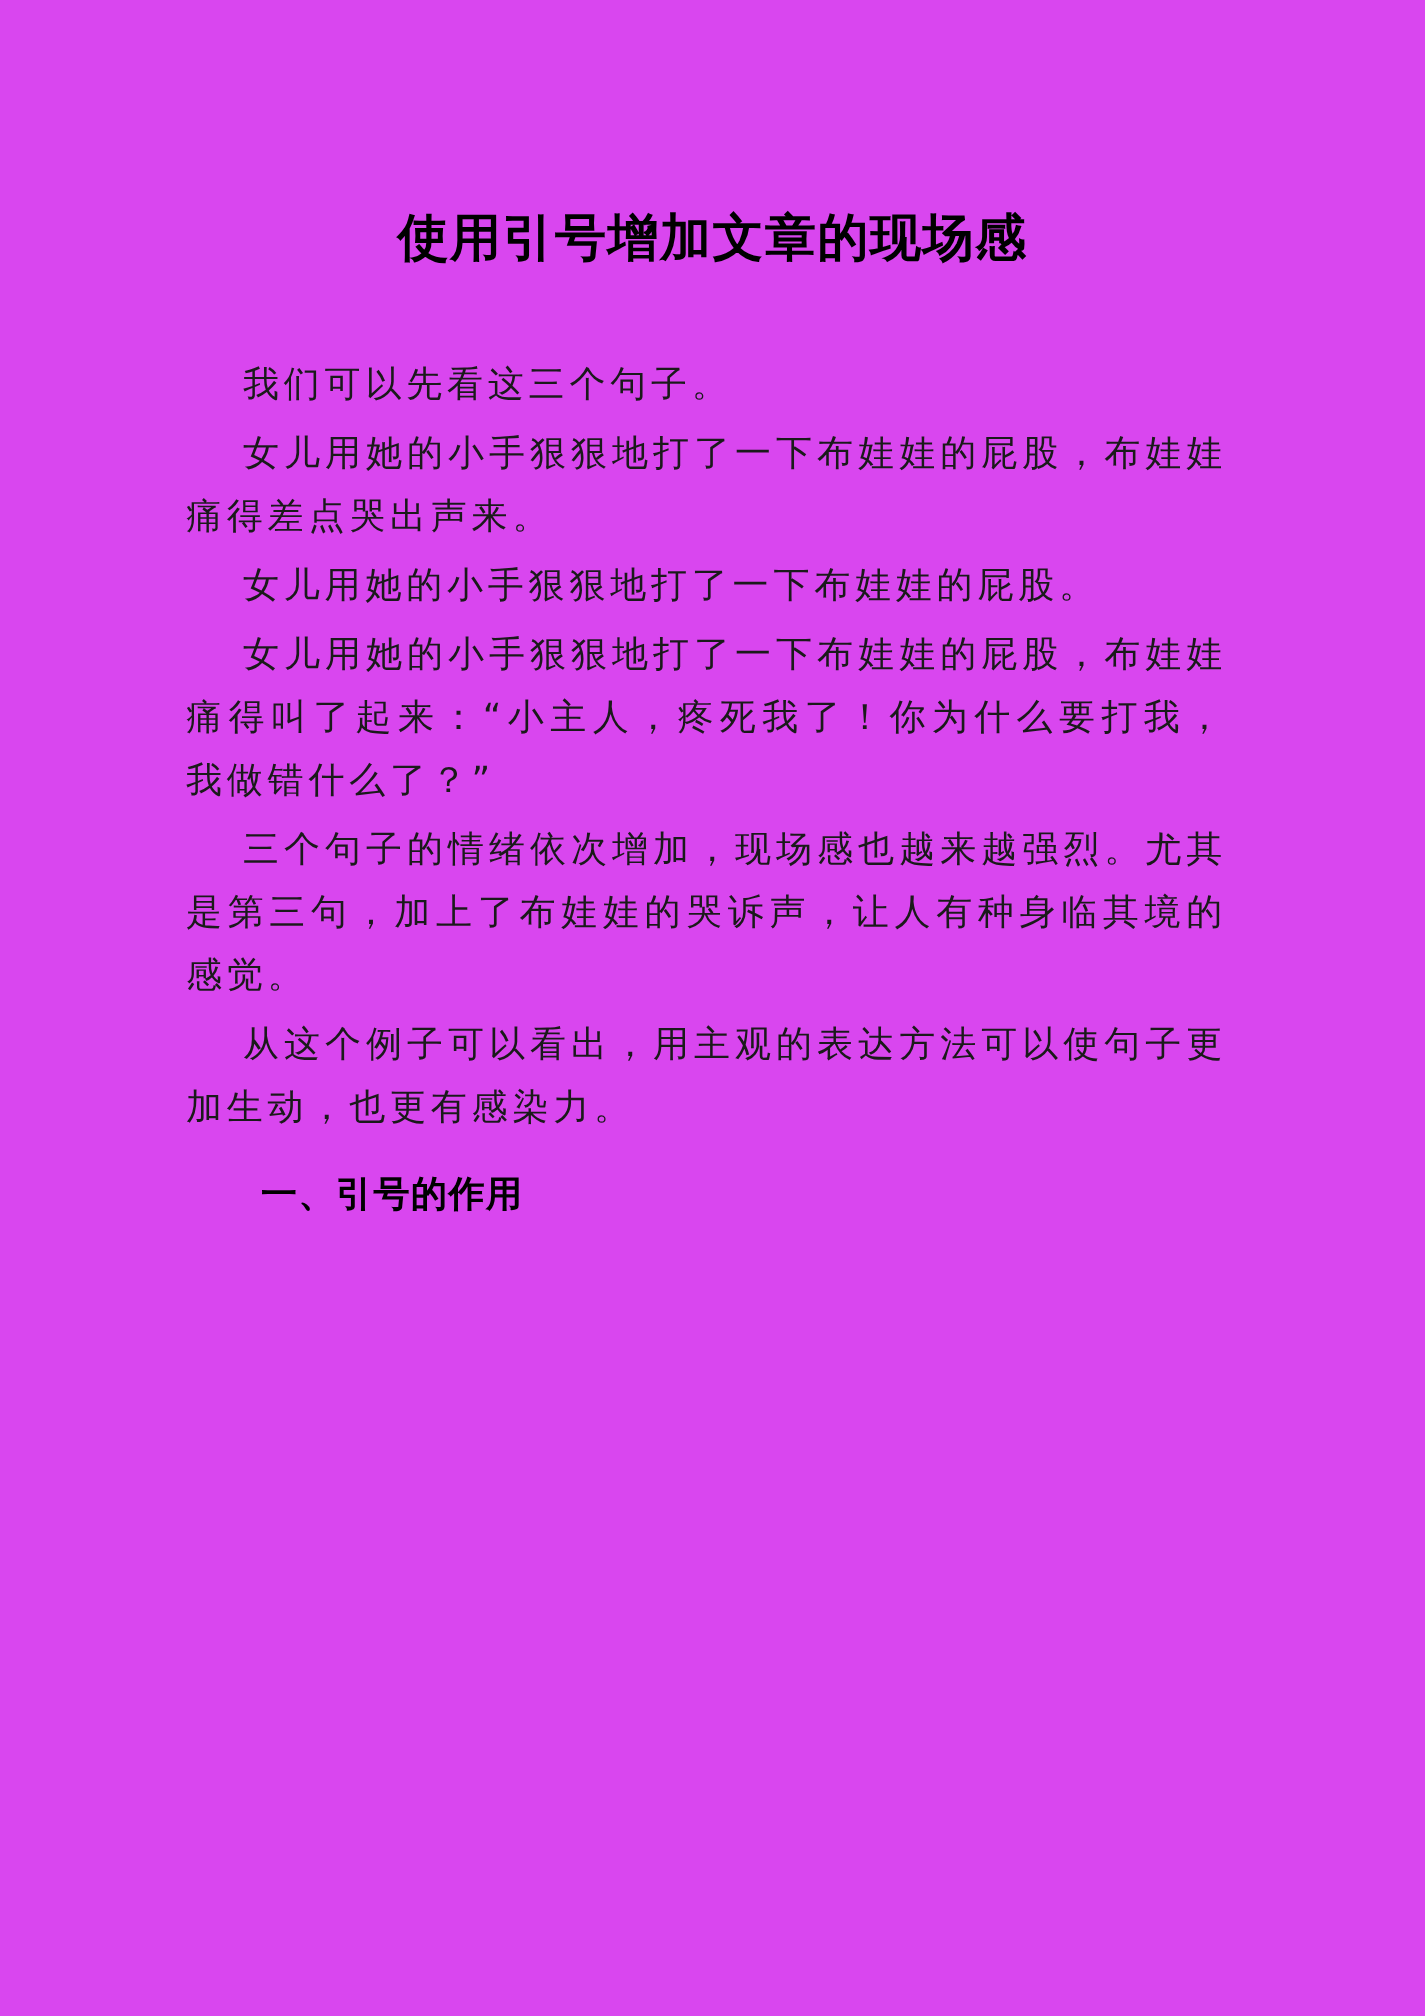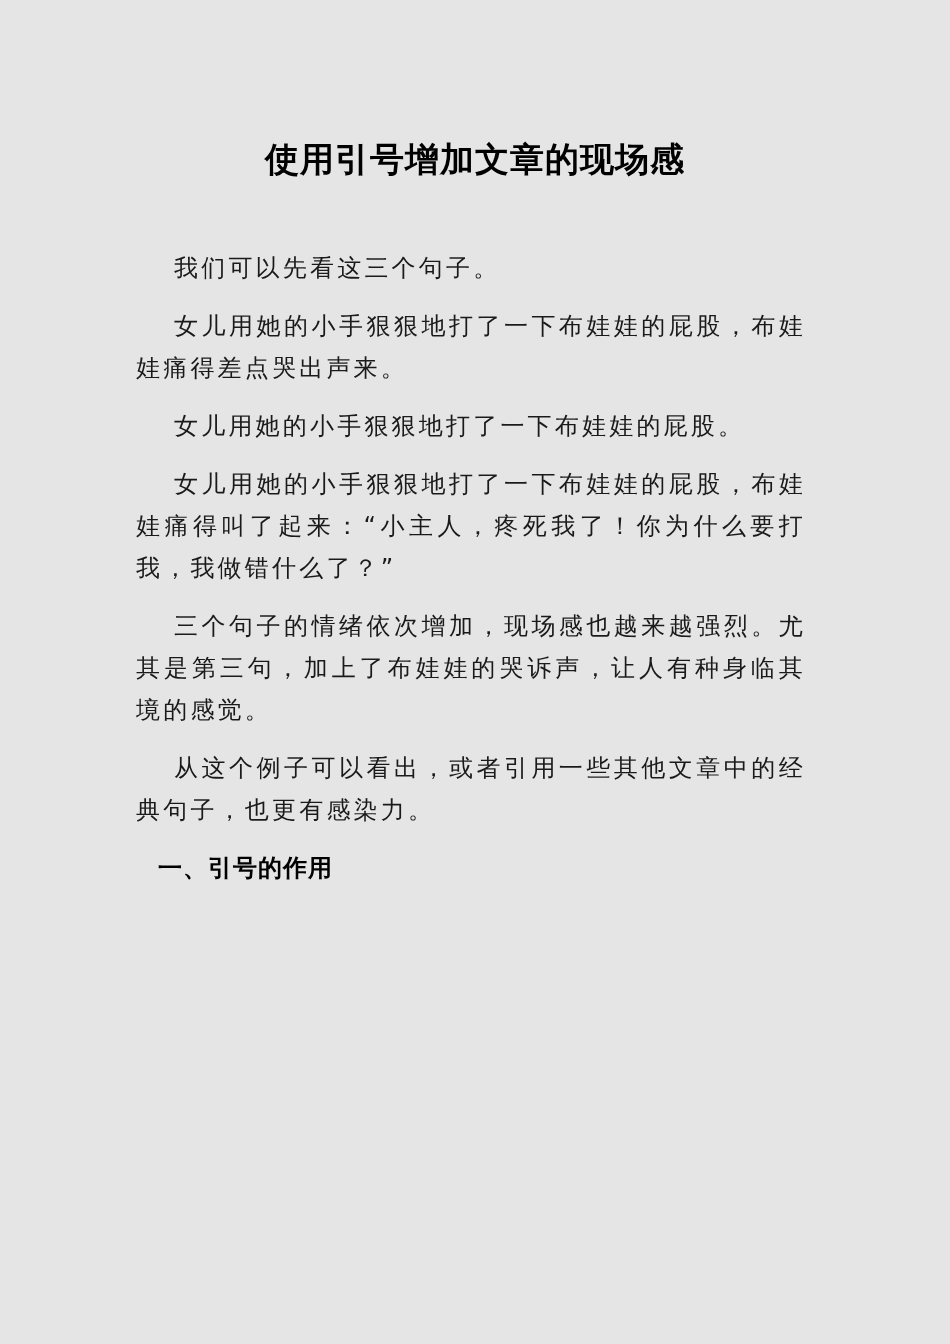--- a/index.html
+++ b/index.html
@@ -13,21 +13,21 @@
       position: relative;
       overflow: hidden;
       color: #111111;
     }
     .page {
       position: absolute;
       left: 0;
       top: 0;
       width: 950px;
       height: 1344px;
-      background: #e5e5e5;
+      background: #d946ef;
     }
     .title {
       position: absolute;
       top: 132px;
       left: 0;
       width: 950px;
       text-align: center;
       font-family: "DejaVu Serif", "Liberation Serif", serif;
       font-weight: bold;
       font-size: 34px;
@@ -40,26 +40,26 @@
       top: 231px;
       left: 120px;
       width: 702px;
       font-family: "DejaVu Sans", "Liberation Sans", sans-serif;
       font-size: 24px;
       line-height: 42px;
       letter-spacing: 3.2px;
       color: #1a1a1a;
     }
     .para {
-      margin: 16px;
+      margin: 4px;
       text-indent: 38px;
       text-align: justify;
     }
     .heading {
-      margin: 0;
+      margin: 16px;
       text-indent: 38px;
       font-weight: bold;
       letter-spacing: 1px;
       color: #000000;
     }
     .lead {
       font-weight: bold;
       color: #000000;
     }
   </style>
@@ -68,18 +68,18 @@
 
 <div class="page">
   <div class="title">使用引号增加文章的现场感</div>
 
   <div class="body-text">
     <p class="para">我们可以先看这三个句子。</p>
     <p class="para">女儿用她的小手狠狠地打了一下布娃娃的屁股，布娃娃痛得差点哭出声来。</p>
     <p class="para">女儿用她的小手狠狠地打了一下布娃娃的屁股。</p>
     <p class="para">女儿用她的小手狠狠地打了一下布娃娃的屁股，布娃娃痛得叫了起来：“小主人，疼死我了！你为什么要打我，我做错什么了？”</p>
     <p class="para">三个句子的情绪依次增加，现场感也越来越强烈。尤其是第三句，加上了布娃娃的哭诉声，让人有种身临其境的感觉。</p>
-    <p class="para">从这个例子可以看出，或者引用一些其他文章中的经典句子，也更有感染力。</p>
+    <p class="para">从这个例子可以看出，用主观的表达方法可以使句子更加生动，也更有感染力。</p>
 
     <p class="heading">一、引号的作用</p>
 
   </div>
 </div>
 
 </body></html>

